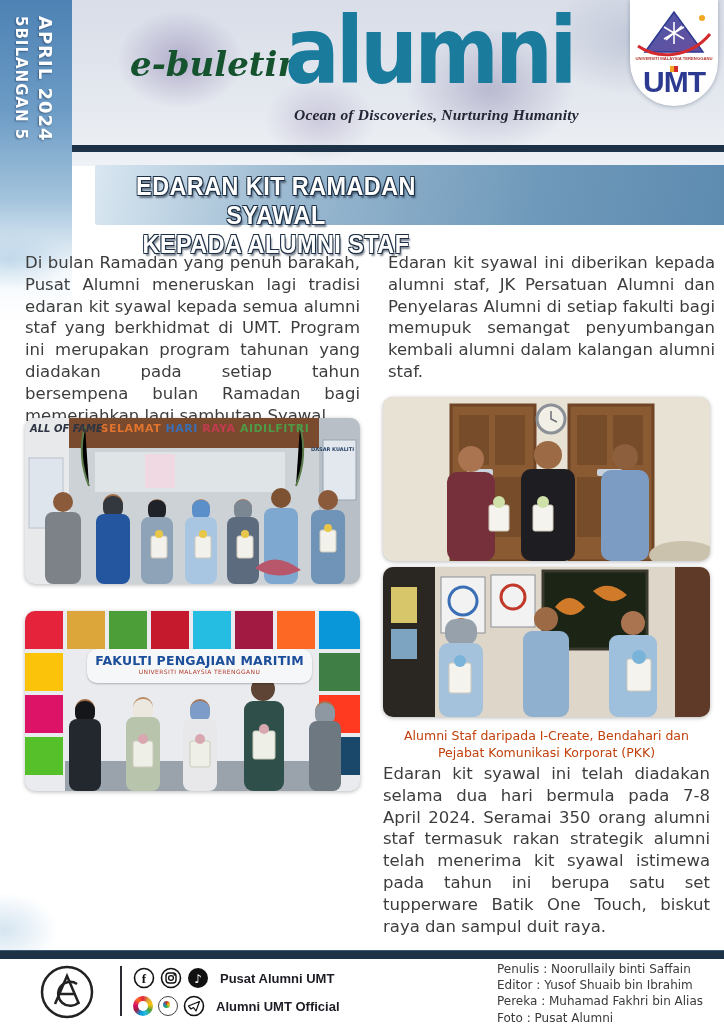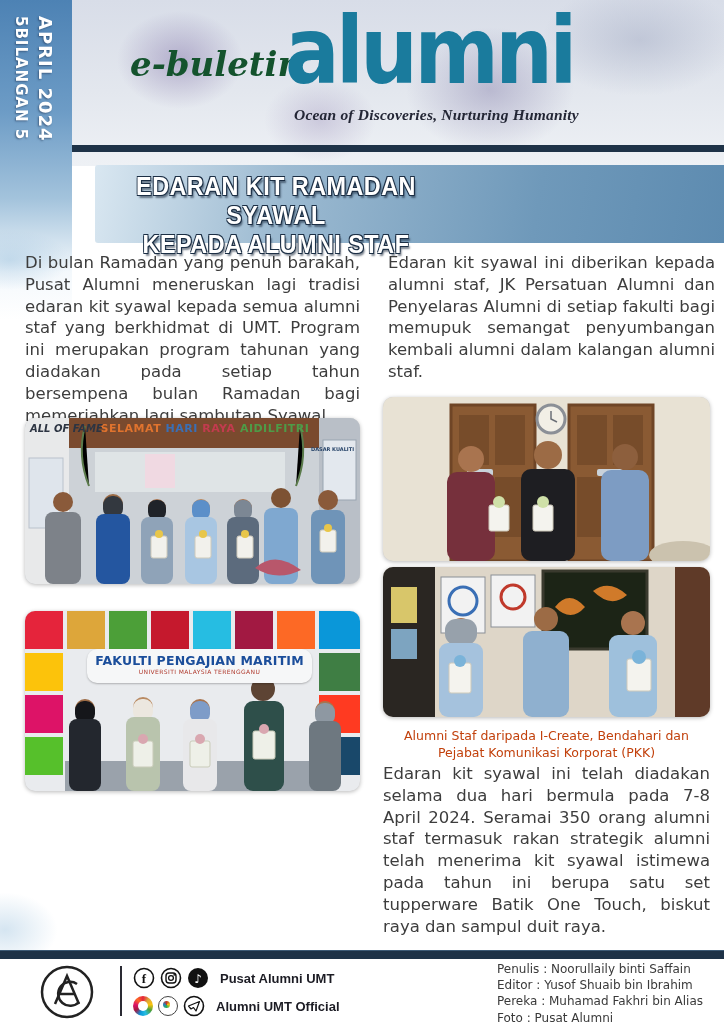--- a/index.html
+++ b/index.html
@@ -28,21 +28,21 @@
     color:#1a7b9d;letter-spacing:-4px;transform:scaleX(.88);transform-origin:left top;
     font-family:"DejaVu Sans",sans-serif;}
   .tagline{position:absolute;left:294px;top:106px;font-family:"Liberation Serif",serif;
     font-style:italic;font-weight:bold;font-size:15.5px;color:#232635;letter-spacing:.2px;}
 
   .umt-badge{position:absolute;left:630px;top:0;width:88px;height:106px;background:#fff;
     border-radius:0 0 44px 44px;box-shadow:0 1px 4px rgba(40,60,90,.35);}
 
   .navy-rule{position:absolute;left:72px;top:145px;width:652px;height:7px;background:#1e3247;}
 
-  .title-band{position:absolute;left:95px;top:165px;width:629px;height:78px;
+  .title-band{position:absolute;left:95px;top:165px;width:629px;height:60px;
     background:linear-gradient(100deg,#d9e7f1 0%,#9cbad1 30%,#6f99ba 70%,#5d8bb0 100%);
     border-radius:3px 0 0 3px;}
   .title-text{position:absolute;left:6px;top:7px;width:350px;text-align:center;
     font-family:"Liberation Sans",sans-serif;font-weight:bold;font-size:26px;line-height:29px;
     color:#ffffff;letter-spacing:.5px;transform:scaleX(.9);transform-origin:center top;
     text-shadow:-1px -1px 0 #1c2f45,1px -1px 0 #1c2f45,-1px 1px 0 #1c2f45,1px 1px 0 #1c2f45,2px 3px 2px rgba(18,33,52,.55);}
 
   .corner-wisp-top{position:absolute;left:0;top:230px;width:110px;height:80px;
     background:radial-gradient(80px 40px at 10px 30px, rgba(150,190,220,.45), rgba(150,190,220,0) 75%);}
   .corner-wisp-bottom{position:absolute;left:0;top:860px;width:90px;height:90px;
@@ -105,20 +105,38 @@
 
   <div class="side-strip">
     <div class="strip-line strip-issue">5BILANGAN 5</div>
     <div class="strip-line strip-date">APRIL 2024</div>
   </div>
 
   <div class="brand-prefix">e-buletin</div>
   <div class="brand-name">alumni</div>
   <div class="tagline">Ocean of Discoveries, Nurturing Humanity</div>
 
+  <div class="umt-badge">
+    <svg width="88" height="106" viewBox="0 0 88 106">
+      <defs>
+        <linearGradient id="tri" x1="0" y1="0" x2="1" y2="1">
+          <stop offset="0" stop-color="#4a57a8"></stop>
+            <stop offset="1" stop-color="#6a4f9e"></stop>
+        </linearGradient>
+      </defs>
+      <polygon points="44,12 15,52 73,52" fill="url(#tri)" stroke="#2b3990" stroke-width="1.5"></polygon>
+      <path d="M44 22 v22 M34 27 l20 12 M54 27 l-20 12 M36 40 l16 -14" stroke="#ffffff" stroke-width="1.6"></path>
+      <path d="M8 46 C 28 60, 60 58, 80 34" stroke="#d42a2e" stroke-width="3" fill="none"></path>
+      <circle cx="72" cy="18" r="3" fill="#f5a623"></circle>
+      <text x="44" y="60" text-anchor="middle" font-size="4.2" fill="#b03a2e" font-family="Liberation Sans, sans-serif" font-weight="bold">UNIVERSITI MALAYSIA TERENGGANU</text>
+      <rect x="40" y="66" width="8" height="6" fill="#f5a623"></rect>
+      <rect x="44" y="66" width="4" height="6" fill="#d42a2e"></rect>
+      <text x="44" y="92" text-anchor="middle" font-size="30" fill="#2b3990" font-family="Liberation Sans, sans-serif" font-weight="bold" letter-spacing="-1">UMT</text>
+    </svg>
+  </div>
 
   <div class="navy-rule"></div>
 
   <div class="title-band">
     <div class="title-text">
       <div>EDARAN KIT RAMADAN SYAWAL</div>
       <div>KEPADA ALUMNI STAF</div>
     </div>
   </div>
 

